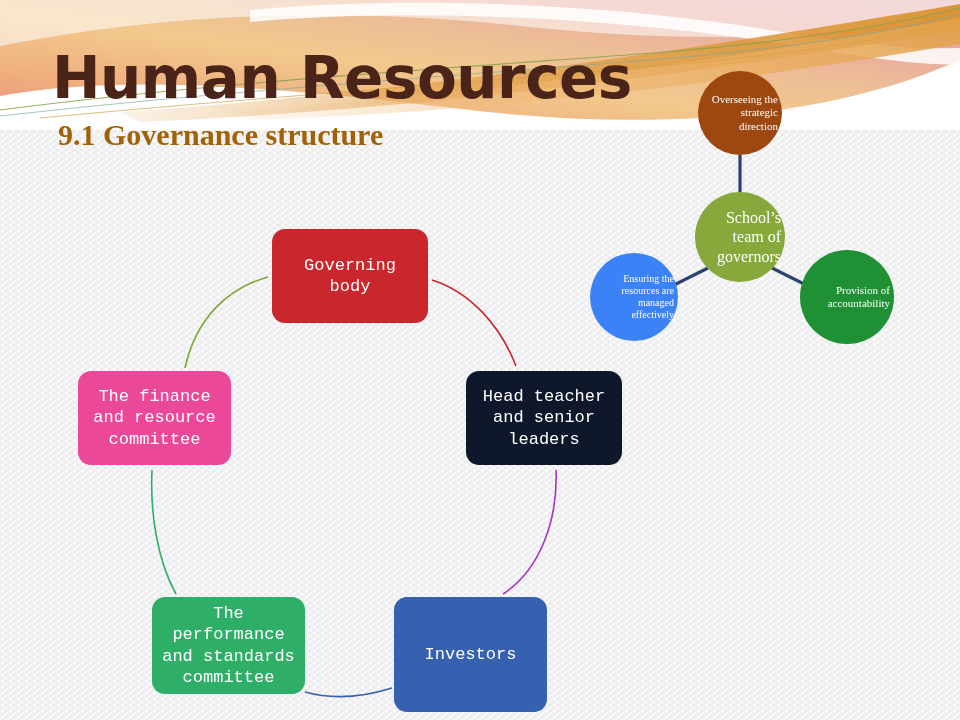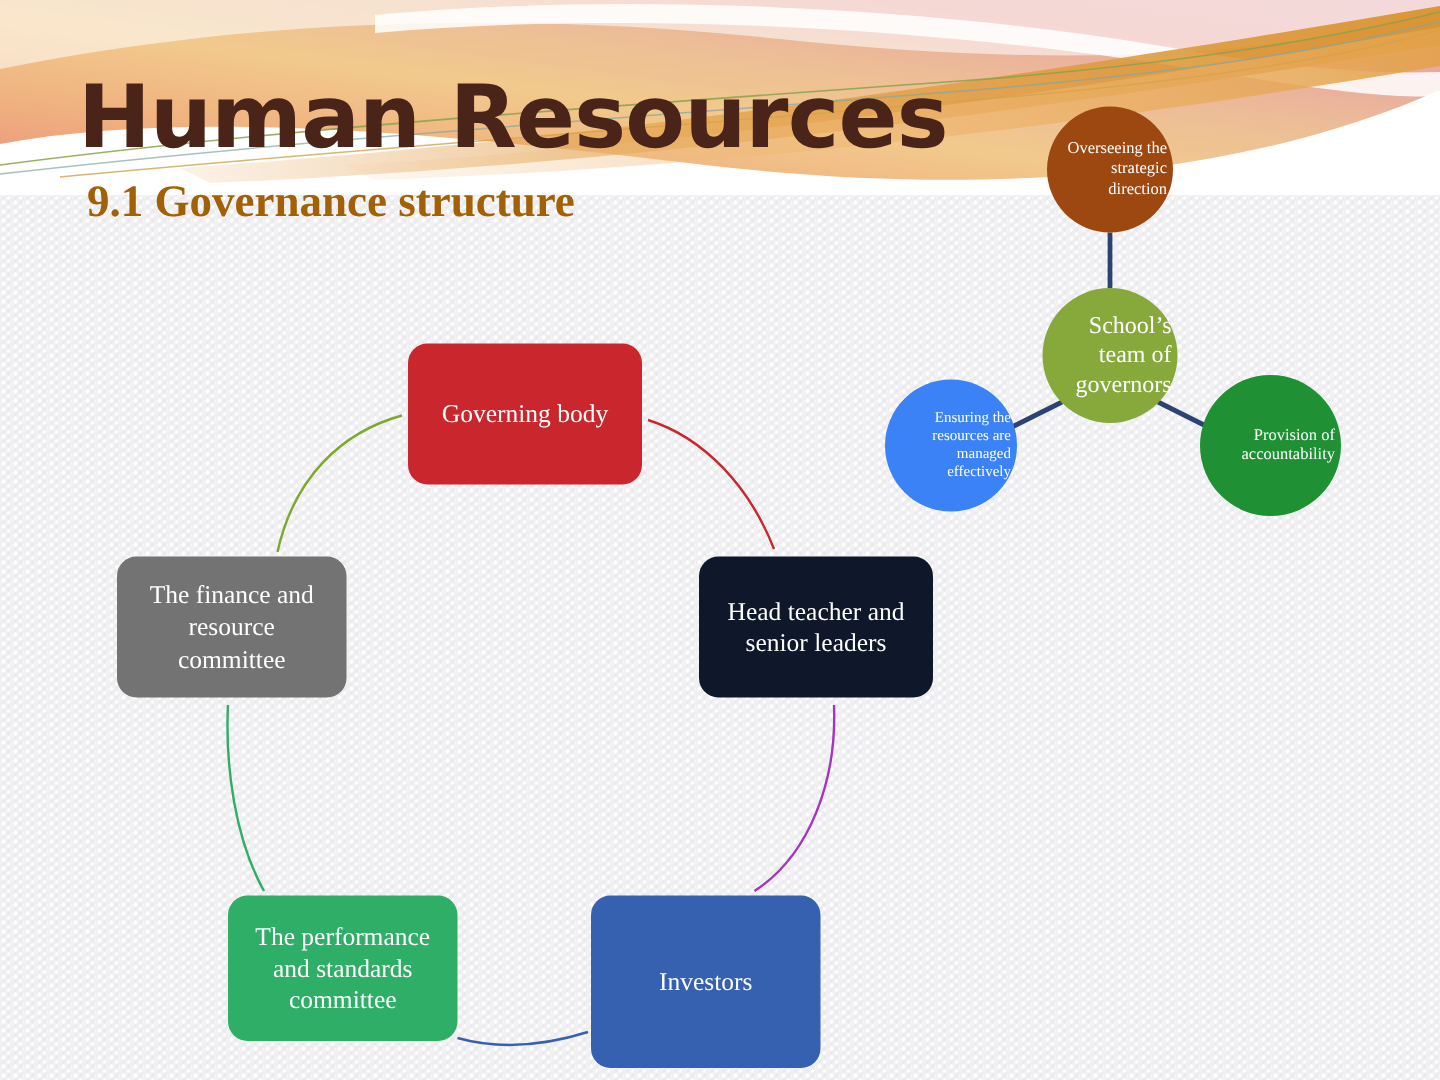--- a/index.html
+++ b/index.html
@@ -63,21 +63,21 @@
     pointer-events: none;
   }
   .node-box {
     position: absolute;
     display: flex;
     align-items: center;
     justify-content: center;
     text-align: center;
     border-radius: 13px;
     color: #ffffff;
-    font-family: Liberation Serif, serif;
+    font-family: Liberation Mono, monospace;
     font-size: 17px;
     line-height: 1.25;
     padding: 15px 10px;
     box-sizing: border-box;
   }
   .node-circle {
     position: absolute;
     display: flex;
     align-items: center;
     justify-content: center;
@@ -150,21 +150,21 @@
 
     <path d="M392,688 C360,698 330,699 305,692" fill="none" stroke="#3561B0" stroke-width="1.6"></path>
 
     <path d="M176,594 C157,560 150,512 152,470" fill="none" stroke="#2FAE68" stroke-width="1.6"></path>
   </svg>
 
   <div class="node-box" id="node-0" style="left: 272px; top: 229px; width: 156px; height: 94px; background: rgb(201, 39, 45);">Governing body</div>
   <div class="node-box" id="node-1" style="left: 466px; top: 371px; width: 156px; height: 94px; background: #0f172a;">Head teacher and senior leaders</div>
   <div class="node-box" id="node-2" style="left: 394px; top: 597px; width: 153px; height: 115px; background: rgb(53, 97, 176);">Investors</div>
   <div class="node-box" id="node-3" style="left: 152px; top: 597px; width: 153px; height: 97px; background: rgb(47, 174, 104);">The performance and standards committee</div>
-  <div class="node-box" id="node-4" style="left: 78px; top: 371px; width: 153px; height: 94px; background: #737373;">The finance and resource committee</div>
+  <div class="node-box" id="node-4" style="left: 78px; top: 371px; width: 153px; height: 94px; background: #ec4899;">The finance and resource committee</div>
 
   <svg id="radial-connectors" viewBox="0 0 960 720">
     <line x1="740" y1="155" x2="740" y2="192" stroke="#2E4272" stroke-width="3.2"></line>
     <line x1="708" y1="268" x2="672" y2="286" stroke="#2E4272" stroke-width="3.2"></line>
     <line x1="772" y1="268" x2="806" y2="285" stroke="#2E4272" stroke-width="3.2"></line>
   </svg>
 
   <div class="node-circle" id="sat-0" style="left: 698px; top: 71px; width: 84px; height: 84px; background: rgb(156, 72, 16); font-size: 11px;">Overseeing the strategic direction</div>
   <div class="node-circle" id="sat-1" style="left: 590px; top: 253px; width: 88px; height: 88px; background: #3b82f6; font-size: 10px;">Ensuring the resources are managed effectively</div>
   <div class="node-circle" id="center-node" style="left: 695px; top: 192px; width: 90px; height: 90px; background: rgb(135, 169, 60); font-size: 16px;">School’s team of governors</div>

